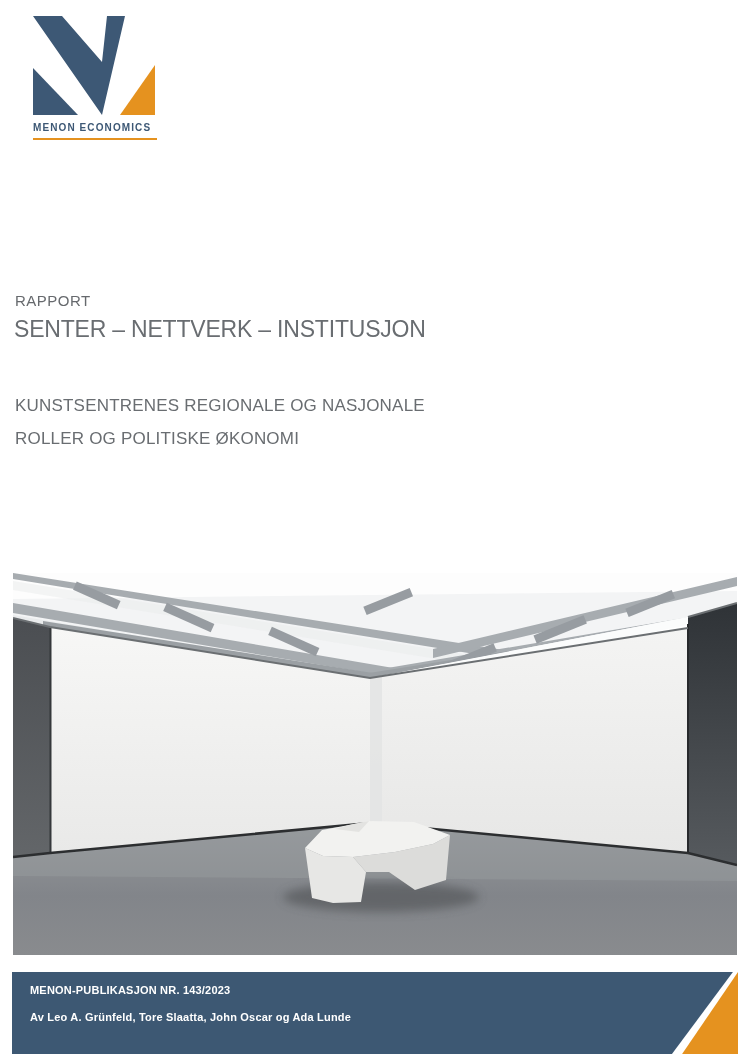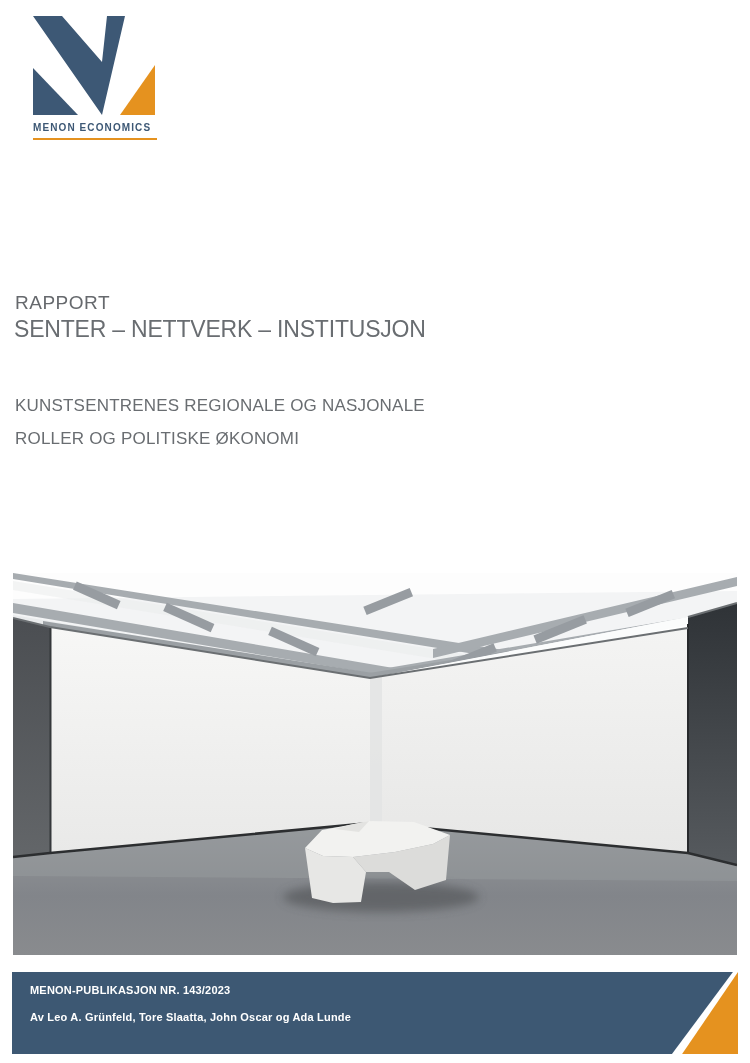--- a/index.html
+++ b/index.html
@@ -15,21 +15,21 @@
   .logo-mark{display:block;width:122px;height:99px;}
   .logo-wordmark{
     margin-top:7px;
     font-size:10px;font-weight:bold;letter-spacing:1.1px;
     color:#3d5875;white-space:nowrap;
   }
   .logo-underline{margin-top:5px;width:124px;height:2px;background:#e5921f;}
   
   .kicker{
     position:absolute;left:15px;top:292px;
-    font-size:19px;letter-spacing:.5px;color:#66696d;
+    font-size:15px;letter-spacing:.5px;color:#66696d;
   }
   .report-title{
     position:absolute;left:14px;top:316px;margin:0;
     font-size:23px;font-weight:normal;letter-spacing:-.2px;
     color:#696d71;white-space:nowrap;
   }
   .subtitle-line{
     position:absolute;left:15px;margin:0;
     font-size:17px;color:#696d71;letter-spacing:.2px;white-space:nowrap;
   }

